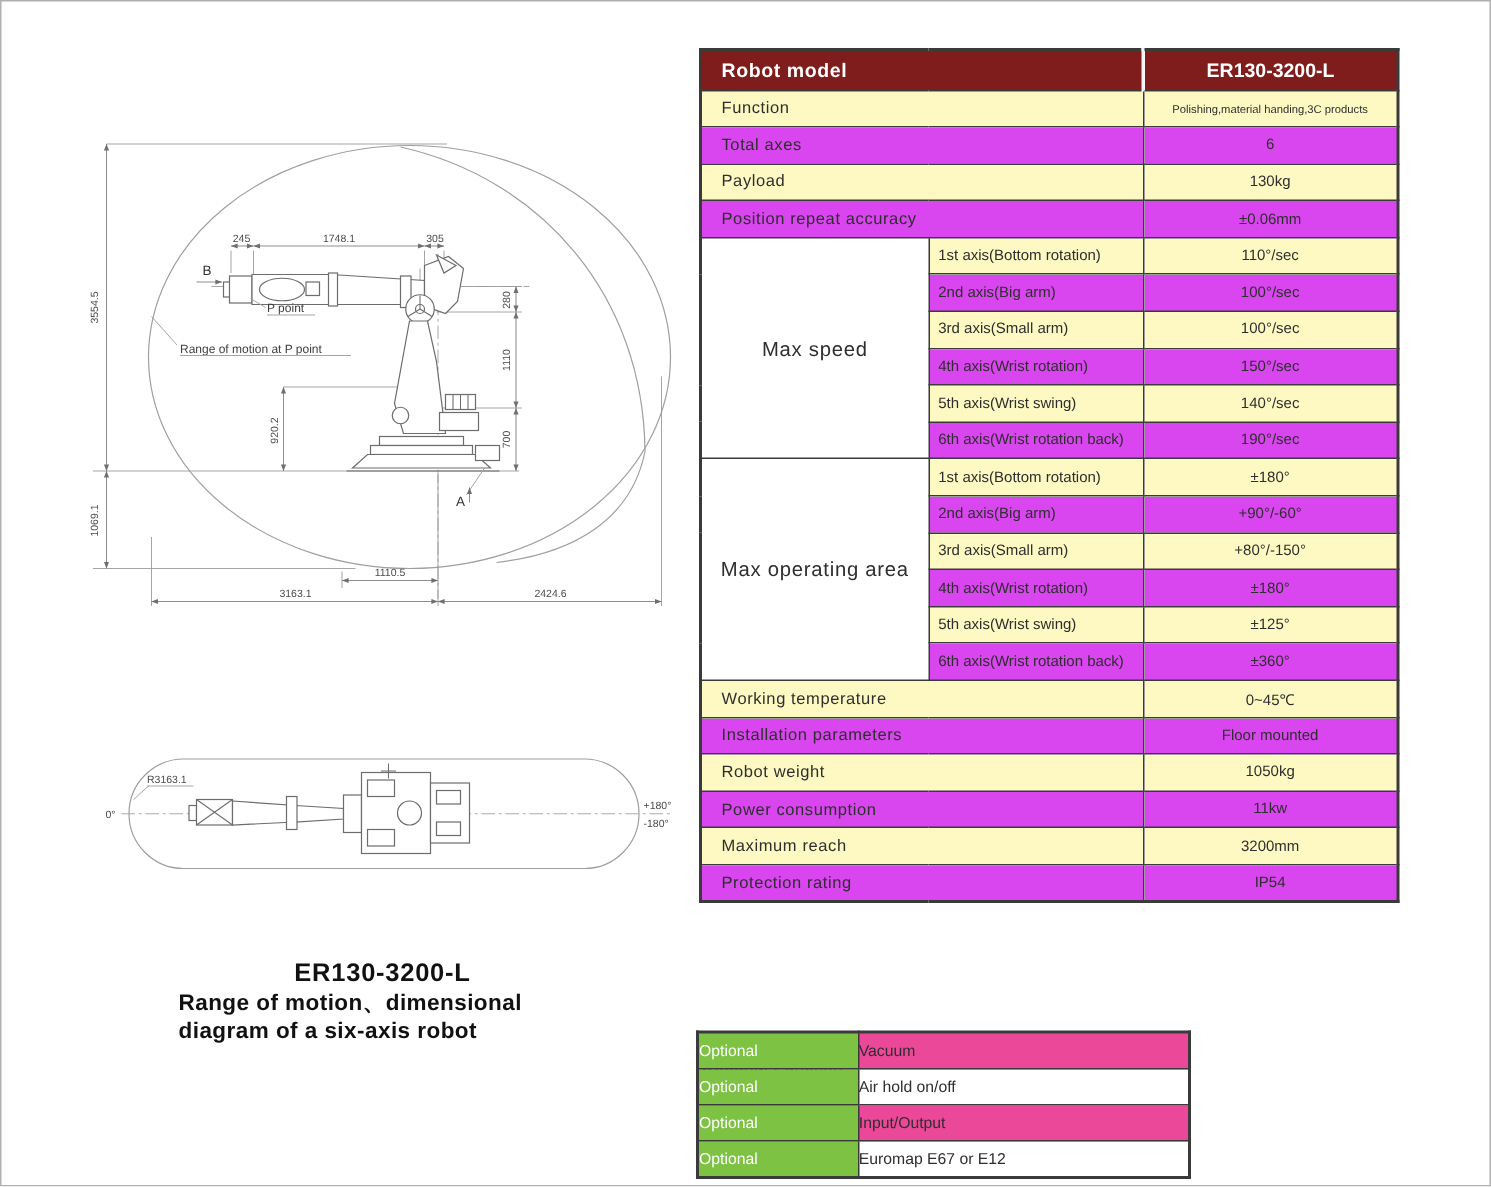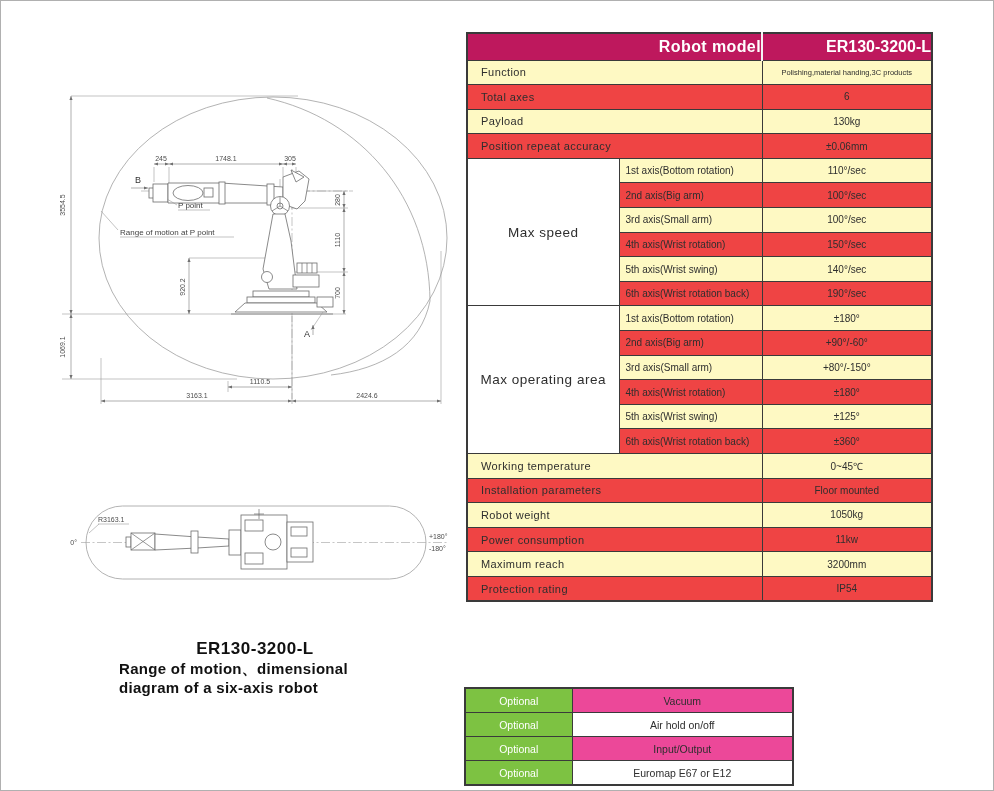--- a/index.html
+++ b/index.html
@@ -21,35 +21,35 @@
   #caption{position:absolute;left:118px;top:638px;width:272px;color:#111;}
   #caption .model{text-align:center;font-size:17px;font-weight:bold;letter-spacing:0.5px;}
   #caption .ln{font-size:15px;font-weight:bold;line-height:19px;letter-spacing:0.3px;}
 
   
   #spec{position:absolute;left:465px;top:31px;width:465px;border-collapse:collapse;table-layout:fixed;}
   #spec td{border:1px solid #3a3a3a;padding:0;color:#2e2e2e;overflow:hidden;white-space:nowrap;}
   #spec{border:2px solid #3a3a3a;}
   #spec tr{height:24.6px;}
   #spec tr.hdr{height:27px;}
-  #spec tr.hdr td{background:#be185d;color:#fff;font-weight:bold;font-size:16px;text-align:right;}
+  #spec tr.hdr td{background:#7f1d1d;color:#fff;font-weight:bold;font-size:13px;}
   #spec tr.hdr td.lbl{border-right:2px solid #f4f4f4;}
   #spec td.lbl{font-size:11px;padding-left:13px;letter-spacing:0.4px;}
   #spec td.sub{font-size:10px;padding-left:6px;}
   #spec td.val{text-align:center;font-size:10px;}
   #spec td.val-sm{text-align:center;font-size:7.5px;}
   #spec td.grp{text-align:center;font-size:13.5px;letter-spacing:0.5px;background:#fff;}
-  #spec tr.g td{background:#ef4444;}
+  #spec tr.g td{background:#d946ef;}
   #spec tr.g td.grp, #spec tr.w td.grp{background:#fff;}
   #spec tr.w td{background:#fef9c3;}
 
   
   #opt-title{position:absolute;left:466px;top:704px;font-size:11.5px;color:#222;letter-spacing:0.3px;}
   #opt{position:absolute;left:463px;top:686px;width:328px;border-collapse:collapse;table-layout:fixed;border:2px solid #3a3a3a;}
-  #opt td{border:1px solid #3a3a3a;height:23px;padding:0;text-align:center;font-size:10.5px;color:#2e2e2e;}
+  #opt td{border:1px solid #3a3a3a;height:23px;padding:0;font-size:10.5px;color:#2e2e2e;}
   #opt td.opt-g{background:#7DC242;color:#fff;}
   #opt tr.g td.ov{background:#ec4899;}
   #opt tr.w td.ov{background:#fff;}
 </style>
 </head>
 <body>
 
 <div id="page">
 
   <svg id="diag-svg" width="465" height="600" viewBox="0 0 465 600">

